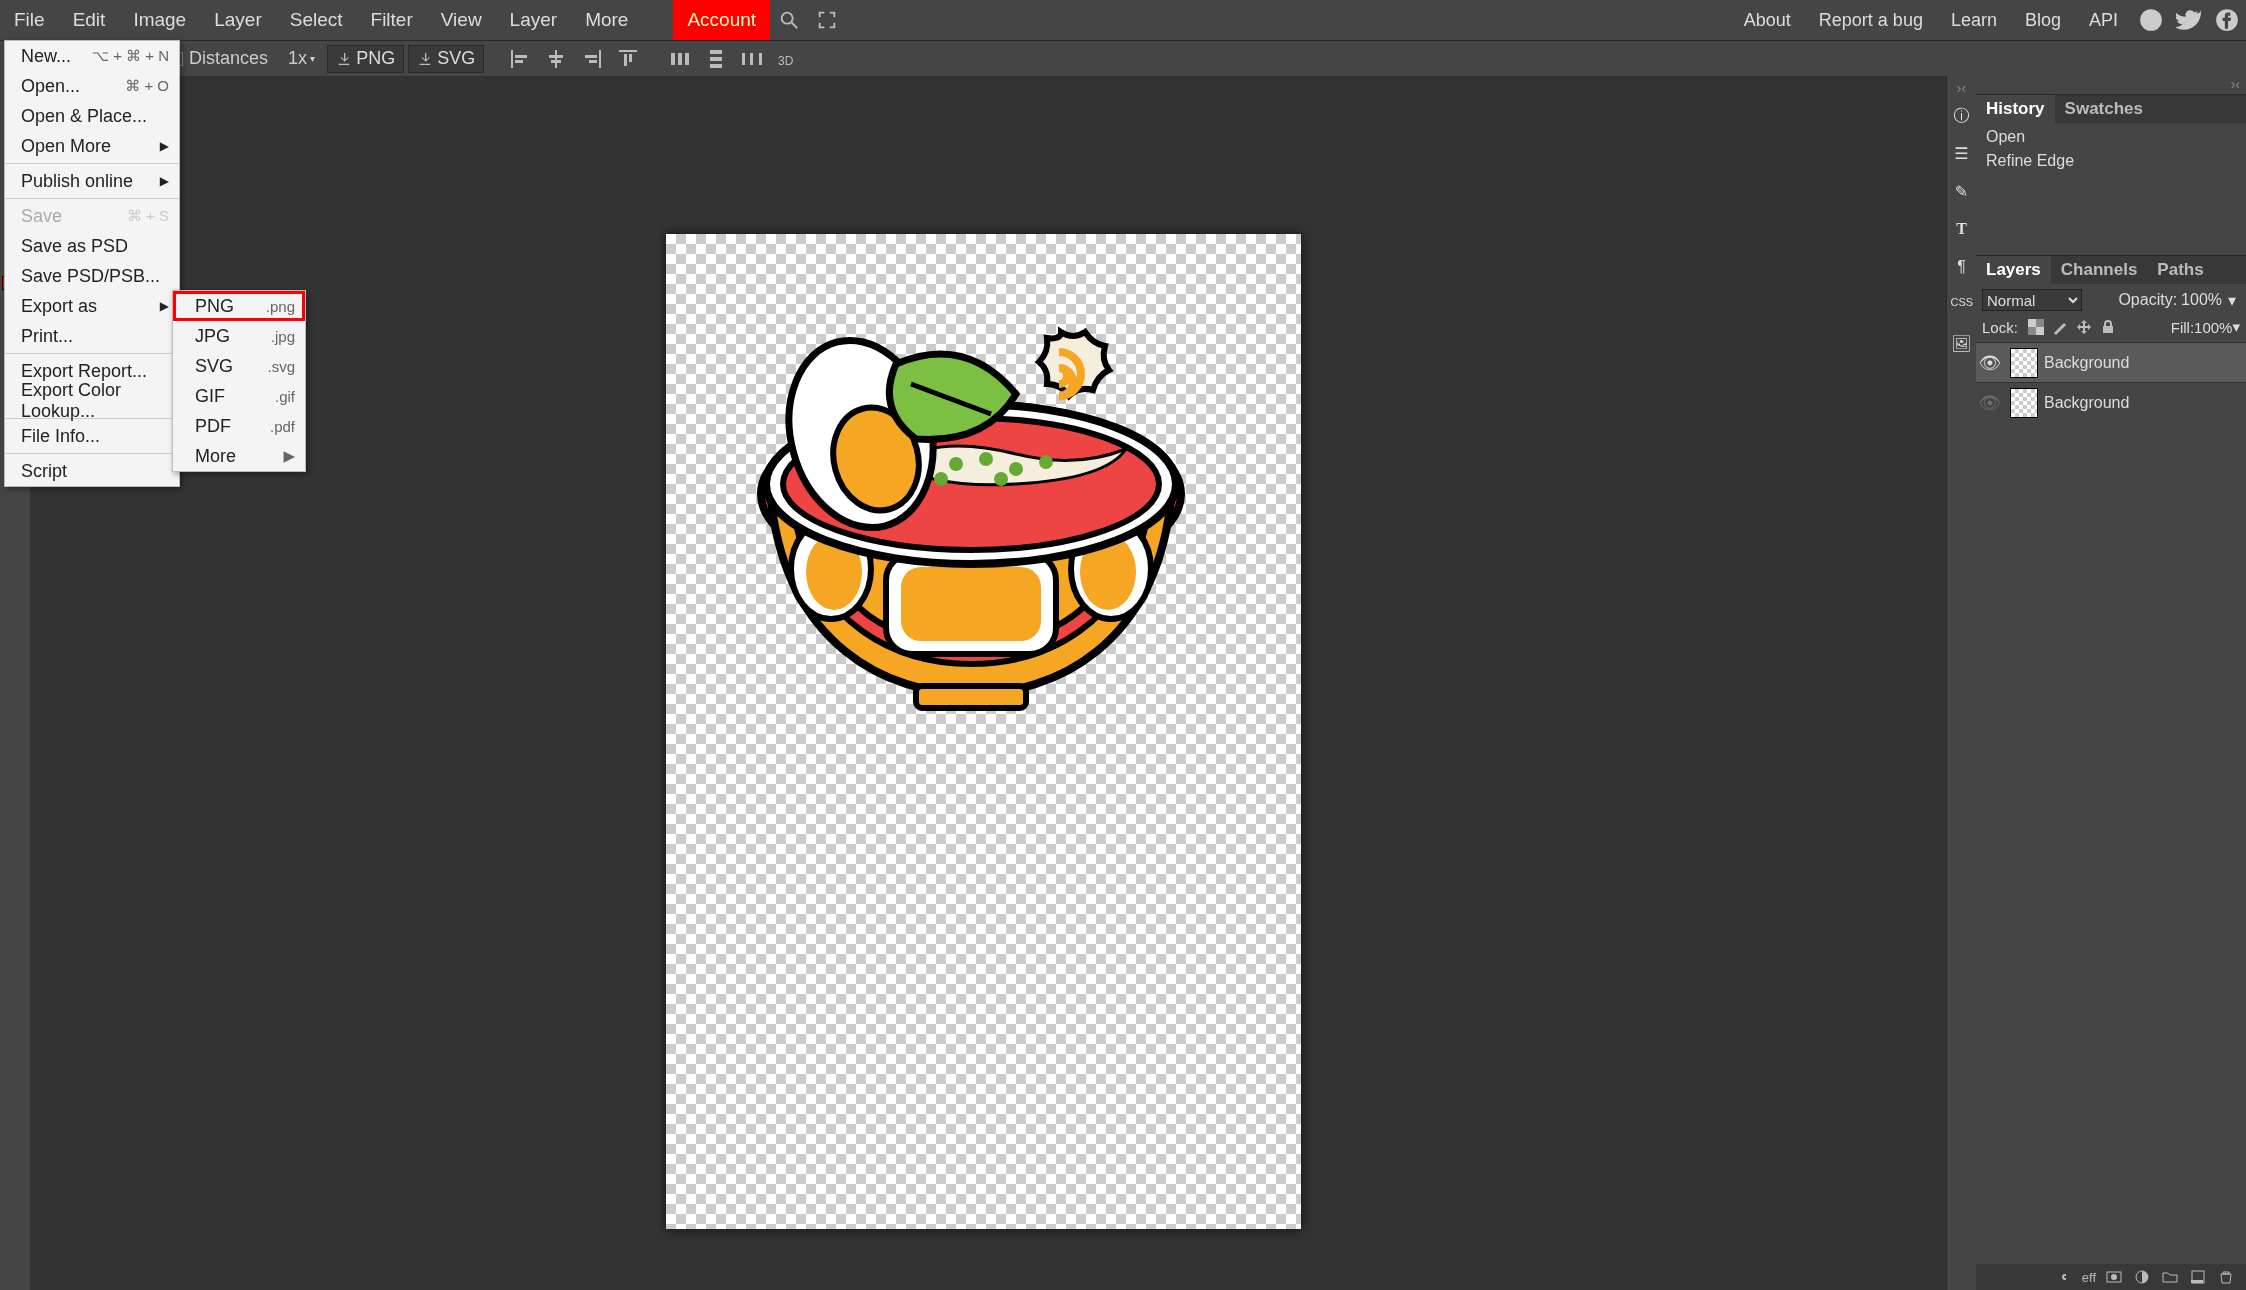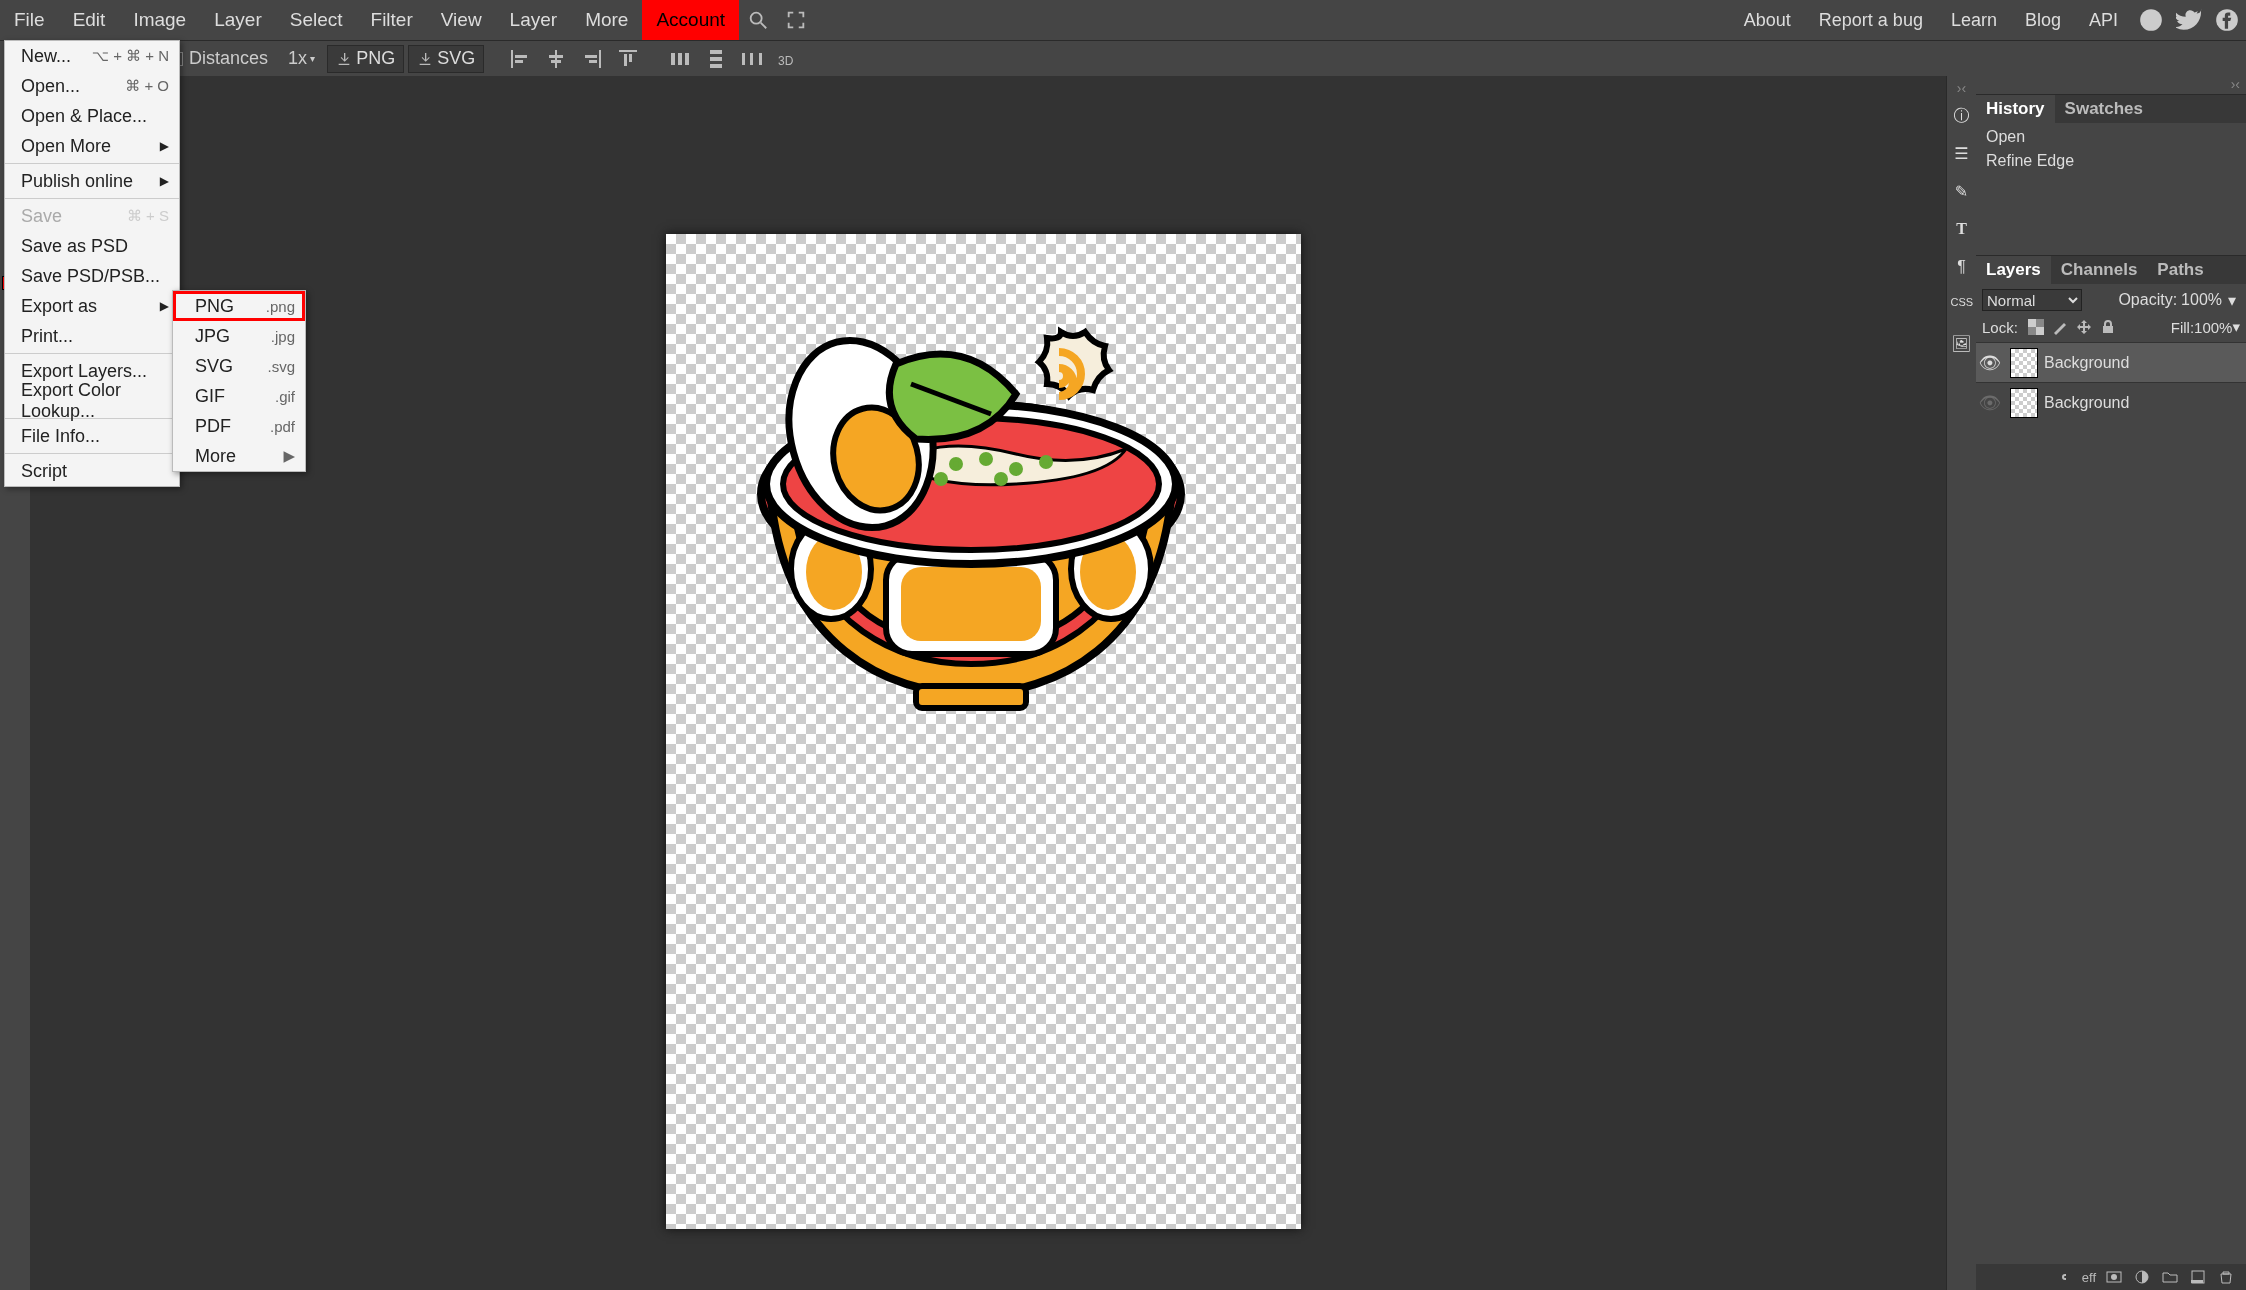--- a/index.html
+++ b/index.html
@@ -1,21 +1,21 @@
 <!DOCTYPE html>
 <html><head>
 <meta charset="utf-8">
 <style>
 * { box-sizing: border-box; margin: 0; padding: 0; font-family: Arial, Helvetica, sans-serif; }
 body { background: #333; color: #ddd; font-size: 18px; width: 2246px; height: 1290px; overflow: hidden; position: relative; }
 
 
 #menubar { display: flex; align-items: center; height: 40px; background: #454545; }
 .menu-item { padding: 0 14px; height: 40px; line-height: 40px; cursor: pointer; font-size: 19px; }
-.menu-item.accent { background: #f00; color: #000000; }
+.menu-item.accent { background: #f00; color: #fef9c3; margin-left: 31px; }
 .menu-right { margin-left: auto; display: flex; align-items: center; justify-content: flex-end; }
 .menu-right .menu-item { font-size: 18px; }
 .menu-right .icon { width: 26px; height: 26px; margin: 0 6px; fill: #ccc; display: inline-block; }
 .menubar-icon { width: 22px; height: 22px; margin: 0 8px; fill: #bbb; }
 
 
 #optbar { display: flex; align-items: center; height: 36px; background: #454545; border-top: 1px solid #2a2a2a; }
 .opt-segment { display: flex; align-items: center; height: 36px; padding: 0 10px; color: #ccc; font-size: 18px; }
 .opt-segment .chk { width: 14px; height: 14px; border: 1px solid #888; margin-right: 6px; }
 .opt-btn { display: flex; align-items: center; height: 28px; padding: 0 8px; border: 1px solid #2a2a2a; background: #3a3a3a; margin: 0 2px; }
@@ -425,21 +425,21 @@
     </div>
     <div class="fm-item">
       <span>Export as</span>
       <span class="arrow">▶</span>
     </div>
     <div class="fm-item">
       <span>Print...</span>
     </div>
     <div class="fm-sep"></div>
     <div class="fm-item">
-      <span>Export Layers...</span>
+      <span>Export Report...</span>
     </div>
     <div class="fm-item">
       <span>Export Color Lookup...</span>
     </div>
     <div class="fm-sep"></div>
     <div class="fm-item">
       <span>File Info...</span>
     </div>
     <div class="fm-sep"></div>
     <div class="fm-item">

